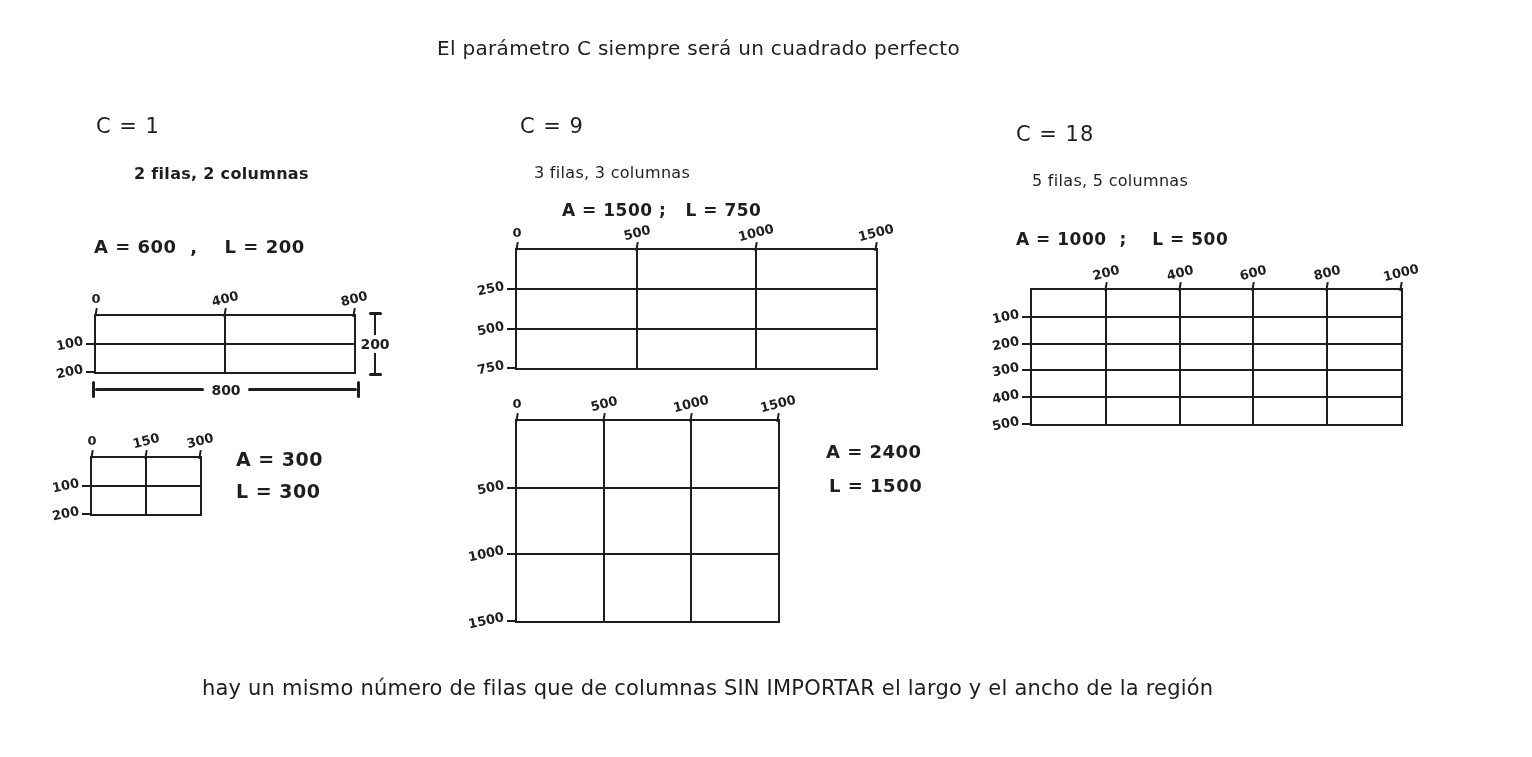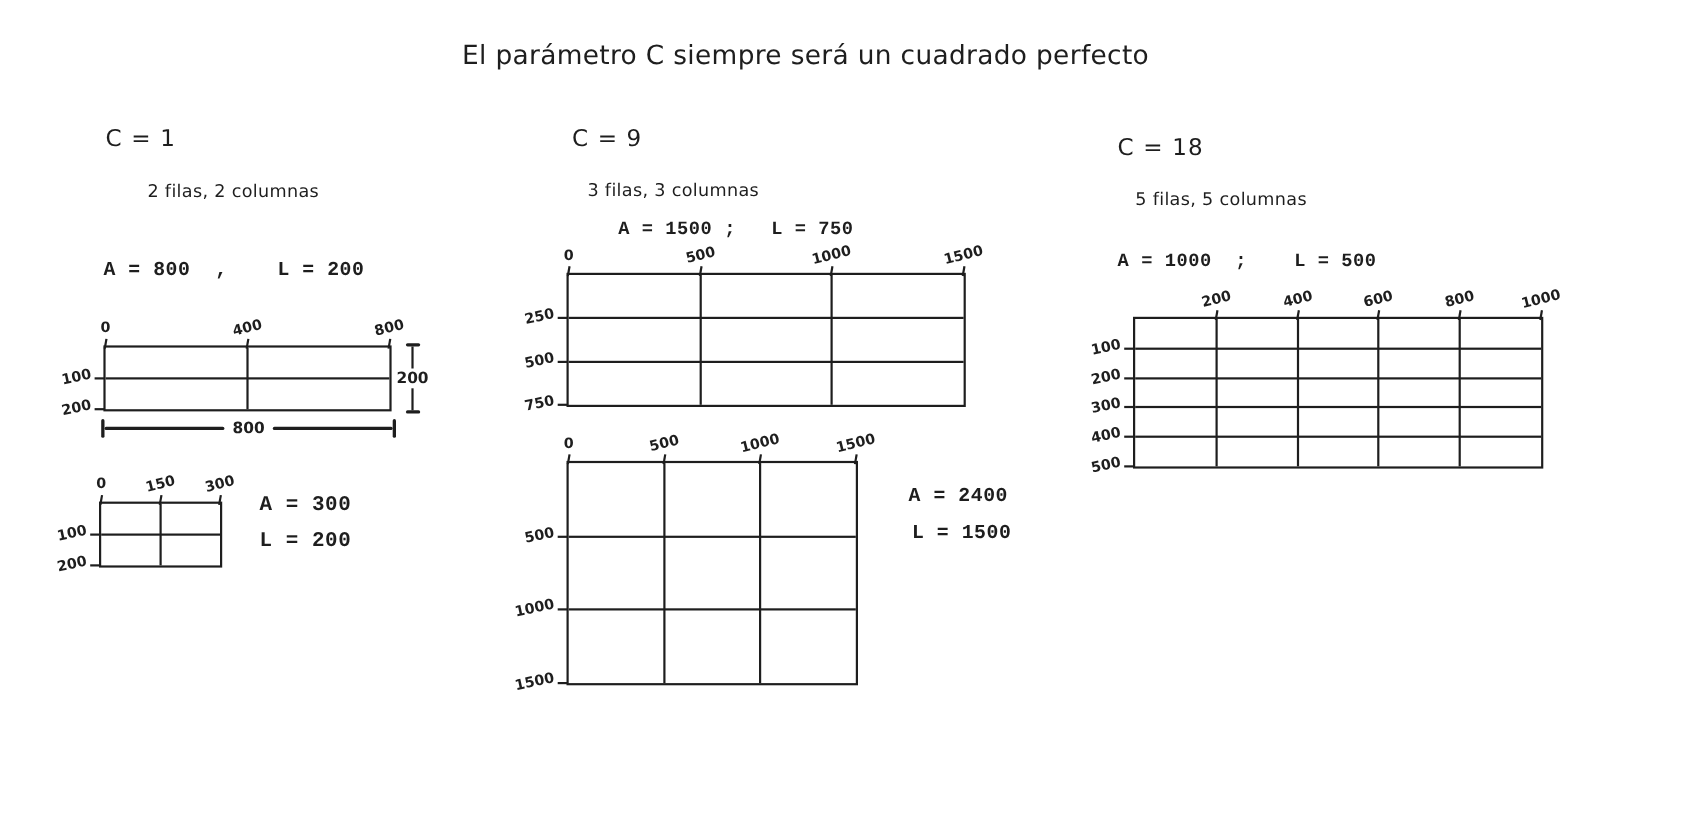--- a/index.html
+++ b/index.html
@@ -1,24 +1,24 @@
 <!DOCTYPE html>
 <html><head>
 <meta charset="utf-8">
 <style>
   :root { --ink: #1e1e1e; }
   * { margin:0; padding:0; box-sizing:border-box; }
   html,body { background:#ffffff; }
   body { font-family:"DejaVu Sans", sans-serif; color:var(--ink); }
   .canvas { position:relative; width:1532px; height:757px; background:#fff; overflow:hidden; }
 
-  .title { position:absolute; text-align:right; font-size:24px; letter-spacing:.3px; white-space:pre; }
+  .title { position:absolute; text-align:right; font-size:20px; letter-spacing:.3px; white-space:pre; }
   .heading { position:absolute; font-size:21px; letter-spacing:1px; white-space:pre; }
   .subheading { position:absolute; font-size:16px; letter-spacing:.3px; white-space:pre; }
-  .formula { position:absolute; font-weight:bold; white-space:pre; letter-spacing:.5px;font-family:Liberation Mono, monospace; }
+  .formula { position:absolute; font-weight:bold; white-space:pre; letter-spacing:.5px; }
   .footer-line { position:absolute; font-size:21px; letter-spacing:.2px; white-space:pre; }
 
   .grid { position:absolute; border:2px solid var(--ink); }
   .grid .vline { position:absolute; top:0; bottom:0; width:2px; background:var(--ink); transform:translateX(-1px); }
   .grid .hline { position:absolute; left:0; right:0; height:2px; background:var(--ink); transform:translateY(-1px); }
   .grid .xtick { position:absolute; top:-8px; width:2px; height:9px; background:var(--ink); transform:translateX(-1px) rotate(10deg); }
   .grid .ytick { position:absolute; left:-10px; width:9px; height:2px; background:var(--ink); transform:translateY(-1px); }
   .grid .xlabel { position:absolute; top:-25px; transform:translateX(-50%); font-size:13px; font-weight:bold; white-space:nowrap; }
   .grid .xlabel.slant { transform:translateX(-50%) rotate(-14deg); }
   .grid .ylabel { position:absolute; right:100%; margin-right:13px; transform:translateY(-55%); font-size:13px; font-weight:bold; white-space:nowrap; }
@@ -33,23 +33,23 @@
   .dimlabel { font-size:14px; font-weight:bold; padding:1px 7px; white-space:nowrap; }
 </style>
 </head>
 <body>
 
 <div class="canvas">
 
   <div class="title" style="left:420px; top:36px; width:540px;">El parámetro C siempre será un cuadrado perfecto</div>
 
   <div class="heading" style="left:96px; top:114px;">C = 1</div>
-  <div class="subheading" style="left:134px; top:164px;">2 filas, 2 columnas</div>
+  <div class="subheading" style="left:134px; top:164px;font-weight:bold;">2 filas, 2 columnas</div>
 
-  <div class="formula" style="left:94px; top:236px; font-size:18px;">A = 800  ,    L = 200</div>
+  <div class="formula" style="left:94px; top:236px; font-size:18px;">A = 600  ,    L = 200</div>
 
   <div class="grid" style="left:94px; top:314px; width:262px; height:60px;">
       <span class="vline" style="left: 50%;"></span>
       <span class="hline" style="top: 50%;"></span>
       <span class="xtick" style="left: 0%;"></span>
       <span class="xlabel" style="left: 0%;">0</span>
       <span class="xtick" style="left: 50%;"></span>
       <span class="xlabel slant" style="left: 50%;">400</span>
       <span class="xtick" style="left: 100%;"></span>
       <span class="xlabel slant" style="left: 100%;">800</span>
@@ -83,21 +83,21 @@
       <span class="xtick" style="left: 50%;"></span>
       <span class="xlabel slant" style="left: 50%;">150</span>
       <span class="xtick" style="left: 100%;"></span>
       <span class="xlabel slant" style="left: 100%;">300</span>
       <span class="ytick" style="top: 50%;"></span>
       <span class="ylabel slant" style="top: 50%;">100</span>
       <span class="ytick" style="top: 100%;"></span>
       <span class="ylabel slant" style="top: 100%;">200</span>
     </div>
   <div class="formula" style="left:236px; top:448px; font-size:19px;">A = 300</div>
-  <div class="formula" style="left:236px; top:480px; font-size:19px;">L = 200</div>
+  <div class="formula" style="left:236px; top:480px; font-size:19px;">L = 300</div>
 
   <div class="heading" style="left:520px; top:114px;">C = 9</div>
   <div class="subheading" style="left:534px; top:163px;">3 filas, 3 columnas</div>
 
   <div class="formula" style="left:562px; top:200px; font-size:17px;">A = 1500 ;   L = 750</div>
 
   <div class="grid" style="left:515px; top:248px; width:363px; height:122px;">
       <span class="vline" style="left: 33.3333%;"></span>
       <span class="vline" style="left: 66.6667%;"></span>
       <span class="hline" style="top: 33.3333%;"></span>
@@ -170,14 +170,15 @@
       <span class="ytick" style="top: 40%;"></span>
       <span class="ylabel slant" style="top: 40%;">200</span>
       <span class="ytick" style="top: 60%;"></span>
       <span class="ylabel slant" style="top: 60%;">300</span>
       <span class="ytick" style="top: 80%;"></span>
       <span class="ylabel slant" style="top: 80%;">400</span>
       <span class="ytick" style="top: 100%;"></span>
       <span class="ylabel slant" style="top: 100%;">500</span>
     </div>
 
+  <div class="footer-line" style="left:202px; top:676px;">hay un mismo número de filas que de columnas SIN IMPORTAR el largo y el ancho de la región</div>
 
 </div>
 
 </body></html>

